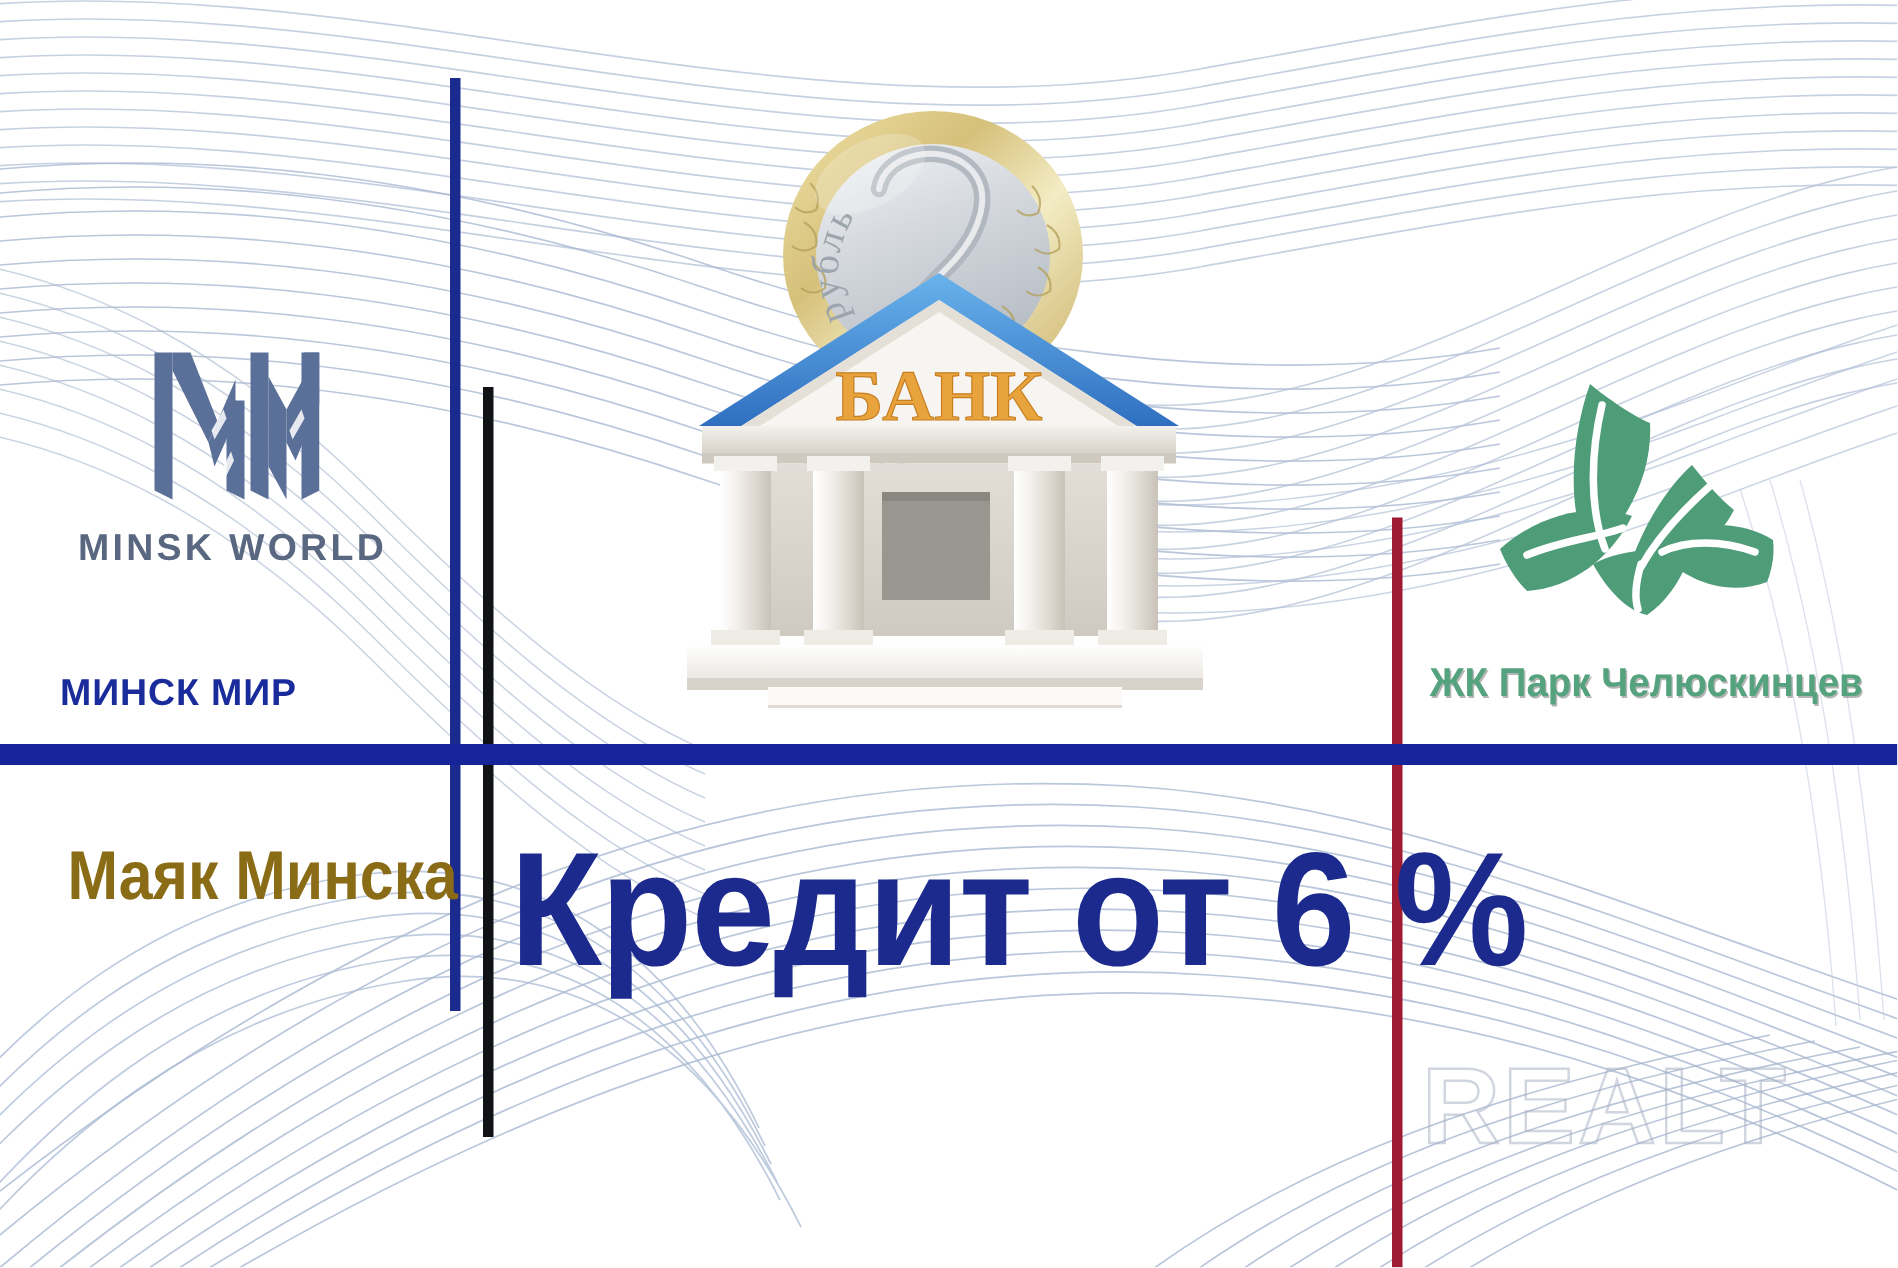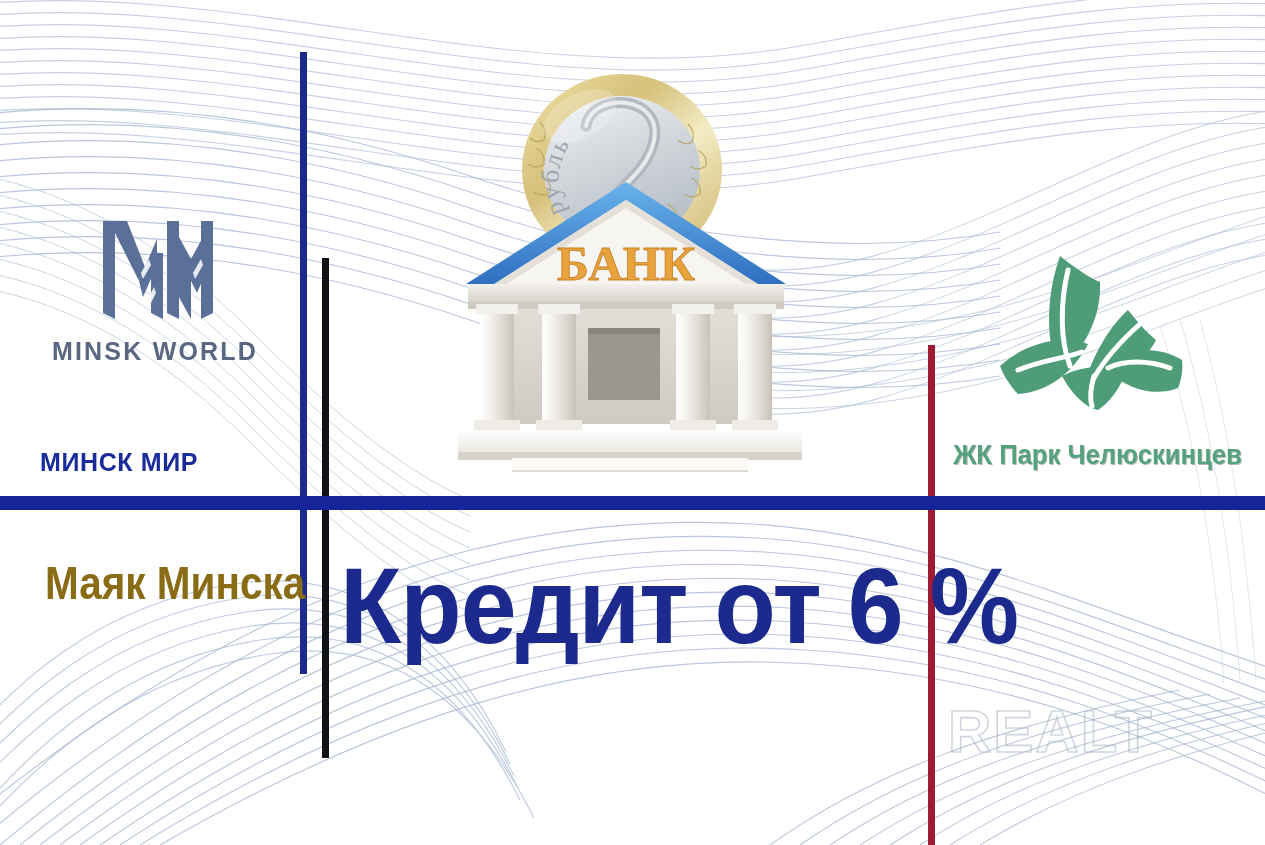--- a/index.html
+++ b/index.html
@@ -26,21 +26,21 @@
     width: 1265px;
     height: 845px;
     pointer-events: none;
   }
 
   
   .watermark {
     position: absolute;
     left: 948px;
     top: 697px;
-    font-size: 60px;
+    font-size: 72px;
     font-weight: bold;
     letter-spacing: 2px;
     color: transparent;
     -webkit-text-stroke: 1.6px rgba(170,178,196,0.55);
     font-family: "Liberation Sans", sans-serif;
     user-select: none;
     text-align: center;
   }
 
   
@@ -74,21 +74,21 @@
     top: 496px;
     width: 1265px;
     height: 14px;
     background: #16249a;
   }
 
   
   .mw-logo-wrap {
     position: absolute;
     left: 40px;
-    top: 215px;
+    top: 229px;
     width: 230px;
     text-align: center;
   }
   .mw-mark { display:block; margin: 0 auto; }
   .mw-name {
     margin-top: 10px;
     font-size: 25px;
     font-weight: bold;
     letter-spacing: 2.2px;
     color: #5a6781;

